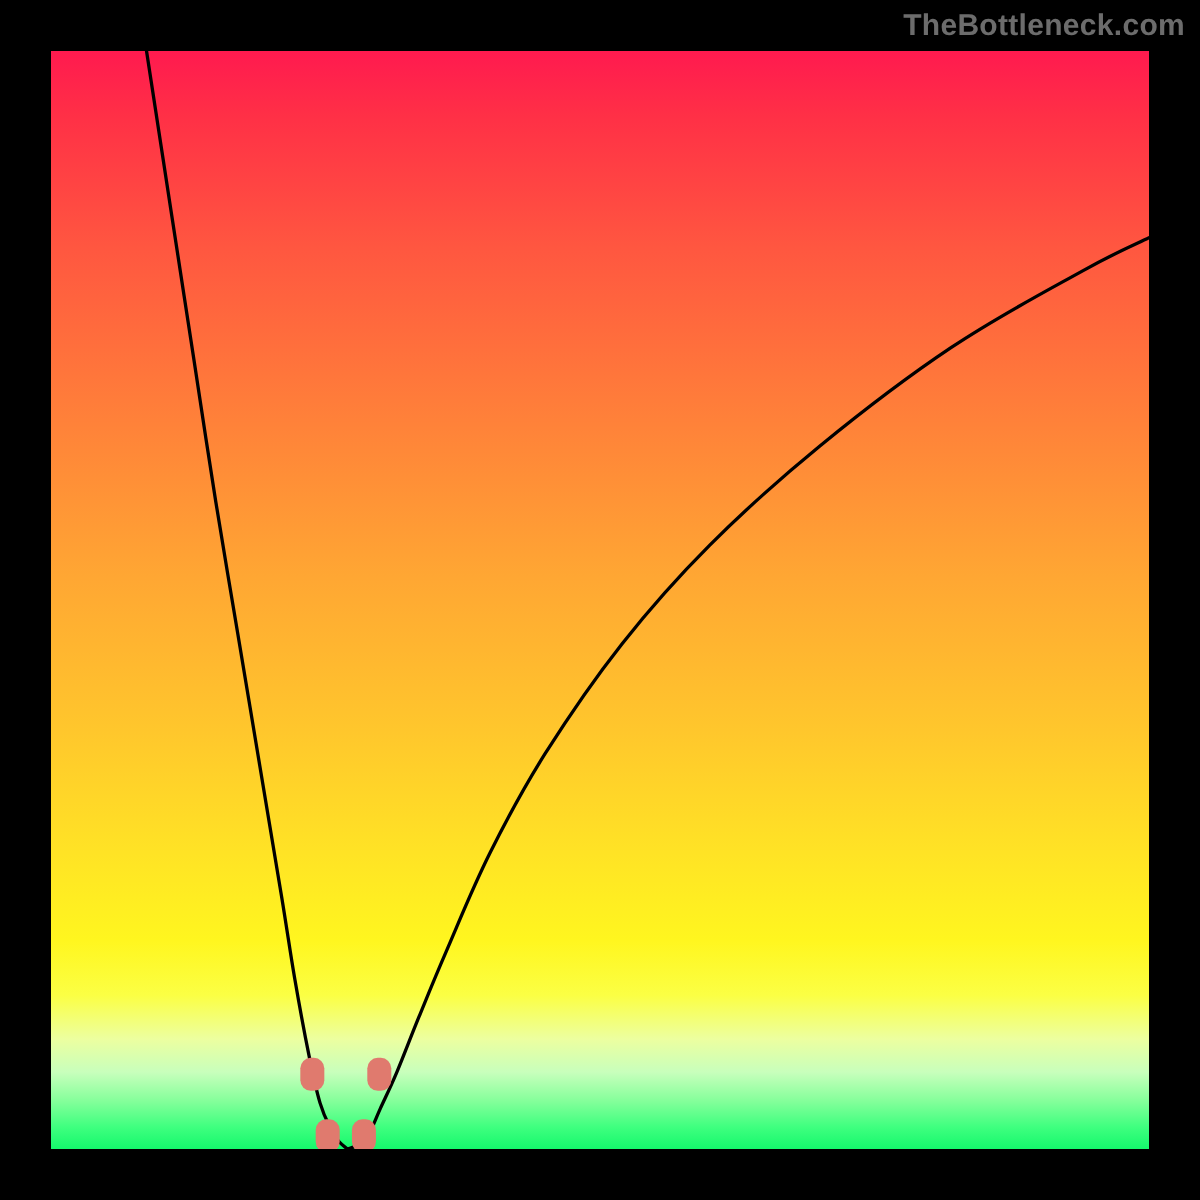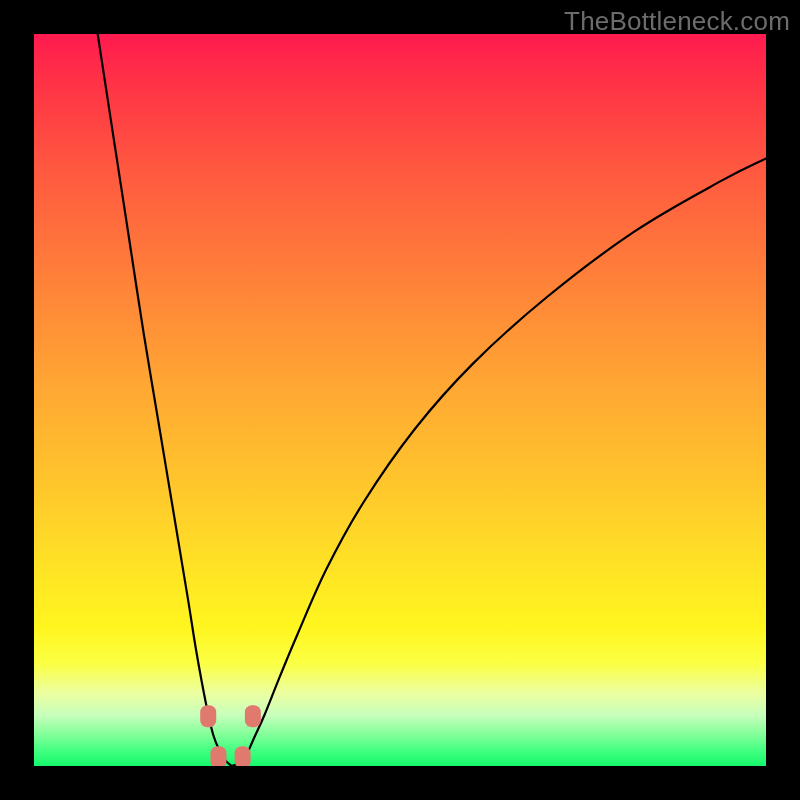--- a/index.html
+++ b/index.html
@@ -48,22 +48,22 @@
       #88ff9c 95.5%,
       #3fff7f 98%,
       #15f86c 100%
     );
   }
   .watermark {
     position: absolute;
     top: 6px;
     right: 10px;
     font-family: Arial, Helvetica, sans-serif;
-    font-size: 26px;
-    font-weight: 400;
+    font-size: 20px;
+    font-weight: 700;
     color: #6c6c6c;
     letter-spacing: 0.2px;
   }
   .overlay-svg {
     position: absolute;
     left: 0;
     top: 0;
     width: 732px;
     height: 732px;
   }

